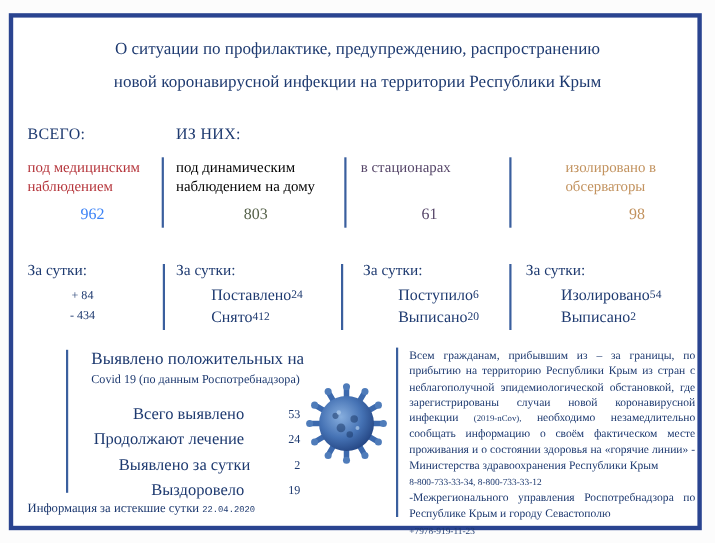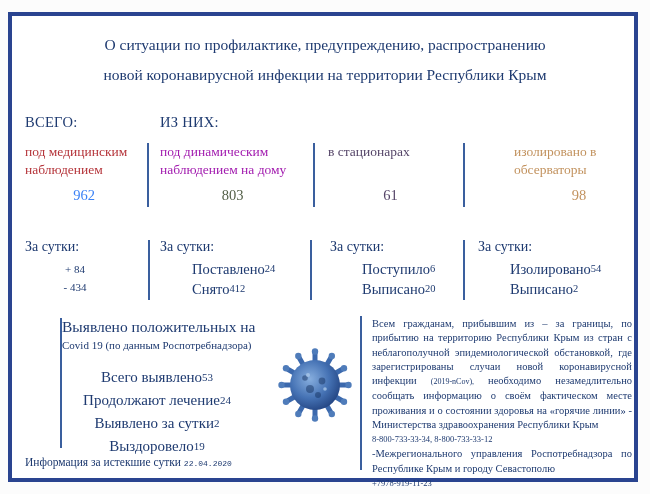--- a/index.html
+++ b/index.html
@@ -13,25 +13,25 @@
   .lbl{position:absolute;top:114px;font-size:14.5px;letter-spacing:.3px;}
   .s-col{position:absolute;top:143px;}
   .s-label{font-size:13.5px;line-height:18px;min-height:37px;}
   .s-value{font-size:14.5px;text-align:center;margin-top:7px;}
   .vdiv{position:absolute;width:2px;background:#3a5f9e;}
   .d-col{position:absolute;top:239px;}
   .d-header{font-size:14px;margin-bottom:4px;}
   .d-row{display:flex;font-size:14.5px;line-height:20px;margin-left:32px;}
   .d-row .val{font-size:10.5px;align-self:center;}
   .d-entries{text-align:center;font-size:11px;line-height:18px;margin-top:5px;width:100px;}
-  .cbox{position:absolute;left:62px;top:318px;width:230px;}
+  .cbox{position:absolute;left:83px;top:318px;width:230px;}
   .c-head{font-size:15.5px;}
   .c-sub{font-size:11px;margin-top:3px;}
   .c-rows{margin-top:15px;width:190px;}
-  .c-row{display:flex;justify-content:center;font-size:15px;line-height:23px;}
+  .c-row{display:flex;justify-content:flex-end;font-size:15px;line-height:23px;gap:40px;}
   .c-row .val{font-size:11px;align-self:center;}
   .virus{position:absolute;left:272px;top:342px;width:86px;height:86px;}
   .notice{position:absolute;left:372px;top:317px;width:260px;font-size:10.5px;
           line-height:14.3px;text-align:justify;}
   .small-inline{font-size:8px;}
   .phones{font-size:8.5px;line-height:12px;text-align:left;margin:1px 0 2px 0;}
   .p2{margin-top:1px;}
   .footer{position:absolute;left:25px;top:456px;font-size:11.5px;}
   .footer .date{font-size:8px;font-family:Liberation Mono, monospace;}
 </style>
@@ -51,21 +51,21 @@
 
   <div class="vdiv" style="left:147px;top:143px;height:64px;"></div>
   <div class="vdiv" style="left:313px;top:143px;height:64px;"></div>
   <div class="vdiv" style="left:463px;top:143px;height:64px;"></div>
 
   <div class="s-col" style="left:25px;width:118px;">
     <div class="s-label" style="color: rgb(181, 53, 59);">под медицинским наблюдением</div>
     <div class="s-value" style="color: #3b82f6;">962</div>
   </div>
   <div class="s-col" style="left:160px;width:145px;">
-    <div class="s-label" style="color: #a21caf;">под динамическим наблюдением на дому</div>
+    <div class="s-label" style="color: #000000;">под динамическим наблюдением на дому</div>
     <div class="s-value" style="color: rgb(84, 96, 72);">803</div>
   </div>
   <div class="s-col" style="left:328px;width:125px;">
     <div class="s-label" style="color: rgb(85, 69, 104);">в стационарах</div>
     <div class="s-value" style="color: rgb(85, 69, 104);">61</div>
   </div>
   <div class="s-col" style="left:478px;width:130px;margin-left:36px;">
     <div class="s-label" style="color: rgb(194, 146, 94);">изолировано в обсерваторы</div>
     <div class="s-value" style="color: rgb(194, 146, 94);">98</div>
   </div>

